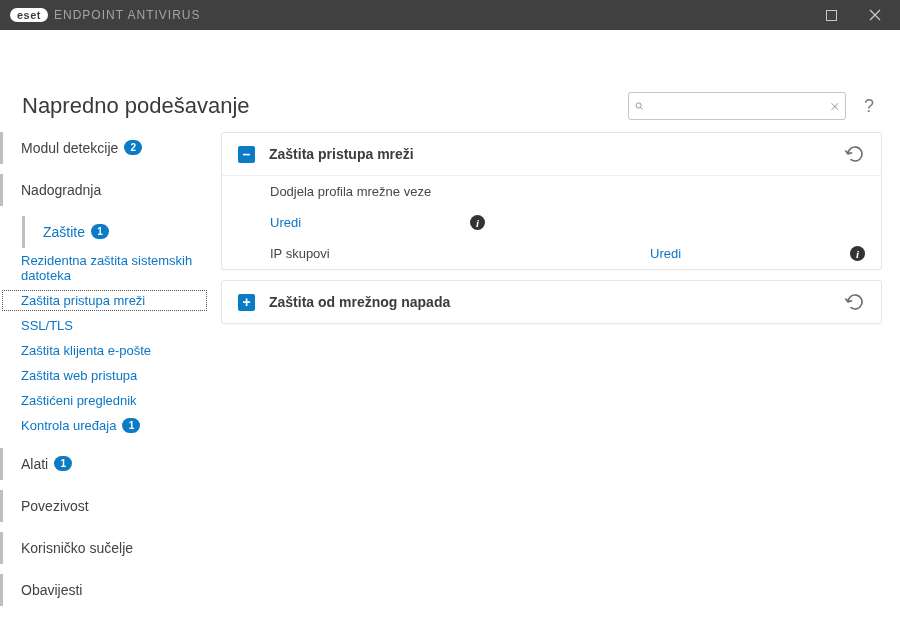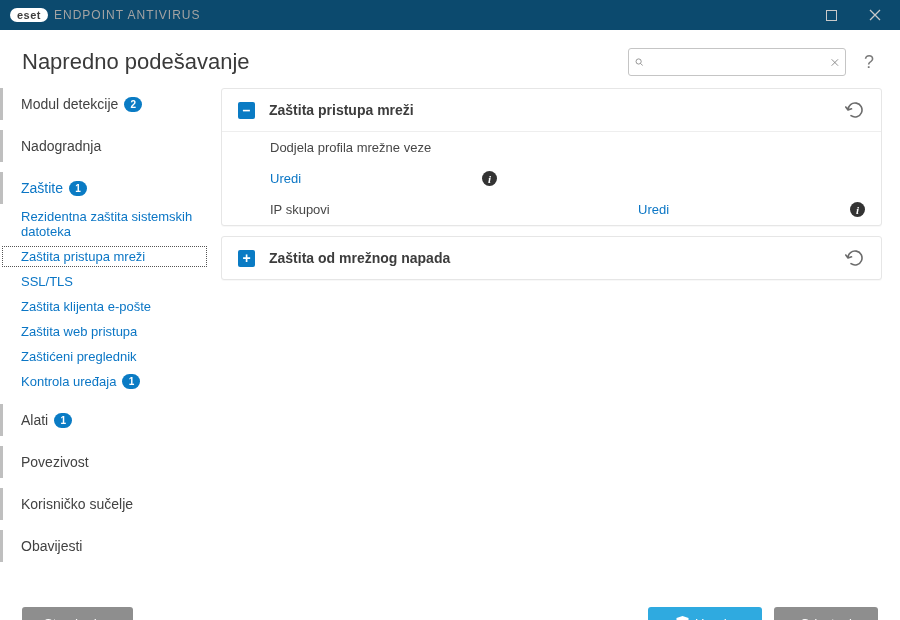--- a/index.html
+++ b/index.html
@@ -1,50 +1,50 @@
 <!DOCTYPE html>
 <html><head>
   <meta charset="utf-8">
   <style>
     * { margin: 0; padding: 0; box-sizing: border-box; font-family: "Segoe UI", Arial, sans-serif; }
     body { width: 900px; height: 620px; background: #fff; overflow: hidden; }
 
-    .titlebar { height: 30px; background: #0c4a6e; display: flex; align-items: center; padding: 0 3px 0 10px; }
+    .titlebar { height: 30px; background: #404040; display: flex; align-items: center; padding: 0 3px 0 10px; }
     .logo-wrap { display: flex; align-items: center; gap: 6px; }
     .logo-pill { background: #fff; color: #3d3d3d; font-weight: 700; font-size: 11px; border-radius: 9px; padding: 1px 7px; letter-spacing: 0.5px; }
     .logo-text { color: #a3a3a3; font-size: 12px; letter-spacing: 1px; font-weight: 400; }
     .winbtns { margin-left: auto; display: flex; }
     .winbtn { width: 44px; height: 30px; display: flex; align-items: center; justify-content: center; color: #c9c9c9; cursor: pointer; font-size: 14px; }
 
-    .header { display: flex; align-items: center; padding: 18px 22px 12px 22px; gap: 14px; }
+    .header { display: flex; align-items: center; padding: 18px 22px 12px 22px; gap: 14px; margin-top: 44px; }
     .page-title { font-size: 22px; font-weight: 400; color: #3a3a3a; }
     .spacer { flex: 1; }
     .searchbox { width: 218px; height: 28px; border: 1px solid #c5c5c5; border-radius: 3px; display: flex; align-items: center; padding: 0 6px; gap: 6px; }
     .searchbox input { border: none; outline: none; flex: 1; font-size: 13px; background: transparent; }
     .icon-search { width: 14px; height: 14px; stroke: #7a7a7a; fill: none; }
     .icon-clear { width: 13px; height: 13px; stroke: #7a7a7a; fill: none; cursor: pointer; }
     .help { color: #7a7a7a; font-size: 18px; cursor: pointer; padding: 0 4px; }
 
     .body { display: flex; height: 505px; }
     .sidebar { width: 217px; padding: 0 8px 0 0; display: flex; flex-direction: column; gap: 0; }
-    .side-item { padding: 8px 14px 8px 18px; font-size: 14px; color: #424242; cursor: pointer; border-left: 3px solid transparent; display: flex; align-items: flex-end; gap: 6px; }
+    .side-item { padding: 8px 14px 8px 18px; font-size: 14px; color: #424242; cursor: pointer; border-left: 3px solid transparent; display: flex; align-items: flex-start; gap: 6px; }
     .side-item.main { border-left-color: #bfbfbf; }
     .side-item.group { color: #0b76c5; font-size: 13px; padding: 5px 14px 5px 18px; }
     .side-item.selected { outline: 1px dotted #555; outline-offset: -3px; }
     .badge { display: inline-flex; min-width: 18px; height: 15px; border-radius: 8px; background: #0a7bc4; color: #fff; font-size: 10px; font-weight: 700; align-items: center; justify-content: center; padding: 0 5px; }
     .side-gap { height: 10px; }
 
     .content { flex: 1; padding: 0 18px 0 4px; }
     .panel { background: #fff; border: 1px solid #e6e6e6; border-radius: 3px; margin-bottom: 10px; box-shadow: 0 1px 1px rgba(0,0,0,0.03); }
     .panel-head { display: flex; align-items: center; gap: 14px; padding: 12px 16px; cursor: pointer; }
     .expander { width: 17px; height: 17px; background: #0a7bc4; border-radius: 2px; color: #fff; display: flex; align-items: center; justify-content: center; font-size: 14px; font-weight: 700; line-height: 1; }
     .panel-title { font-size: 14px; font-weight: 700; color: #3c3c3c; flex: 1; }
     .undo { width: 20px; height: 18px; color: #7a7a7a; cursor: pointer; }
     .panel-body { border-top: 1px solid #eee; }
-    .row { display: flex; padding: 8px 16px 8px 48px; gap: 12px; font-size: 13px; }
+    .row { display: flex; padding: 8px 16px 8px 48px; gap: 0; font-size: 13px; }
     .row-label { flex: 1; color: #474747; }
     .row-ctrl { width: 200px; }
     select.combo { width: 100%; height: 26px; border: 1px solid #c5c5c5; border-radius: 3px; background: #fff; color: #555; font-size: 13px; padding: 0 6px; }
     .link { color: #0b76c5; cursor: pointer; font-size: 13px; }
     .info-icon { width: 15px; height: 15px; background: #333; color: #fff; border-radius: 50%; font-size: 11px; font-weight: 700; display: flex; align-items: center; justify-content: center; cursor: pointer; font-style: italic; font-family: Georgia, serif; }
     .info-spacer { width: 15px; }
 
     .footer { display: flex; align-items: center; padding: 14px 22px; gap: 12px; }
     .btn { height: 32px; padding: 0 22px; border-radius: 3px; border: none; font-size: 13px; cursor: pointer; display: inline-flex; align-items: center; gap: 6px; }
     .btn-default { background: #8e8e8e; color: #fff; }
@@ -94,21 +94,21 @@
   <div class="sidebar">
     <div class="side-item main">
       <span>Modul detekcije</span>
       <span class="badge">2</span>
     </div>
     <div class="side-gap"></div>
     <div class="side-item main">
       <span>Nadogradnja</span>
     </div>
     <div class="side-gap"></div>
-    <div class="side-item main" style="color:#0b76c5;">
+    <div class="side-item main" style="color:#0b76c5;margin-left:22px;">
       <span>Zaštite</span>
       <span class="badge">1</span>
     </div>
     <div class="side-item group">
       <span>Rezidentna zaštita sistemskih datoteka</span>
     </div>
     <div class="side-item group selected">
       <span>Zaštita pristupa mreži</span>
     </div>
     <div class="side-item group">

